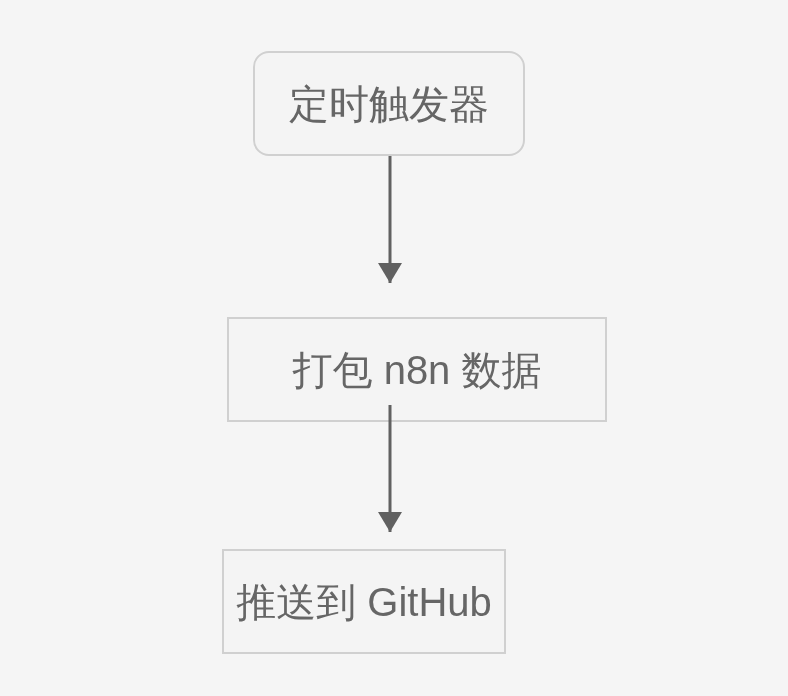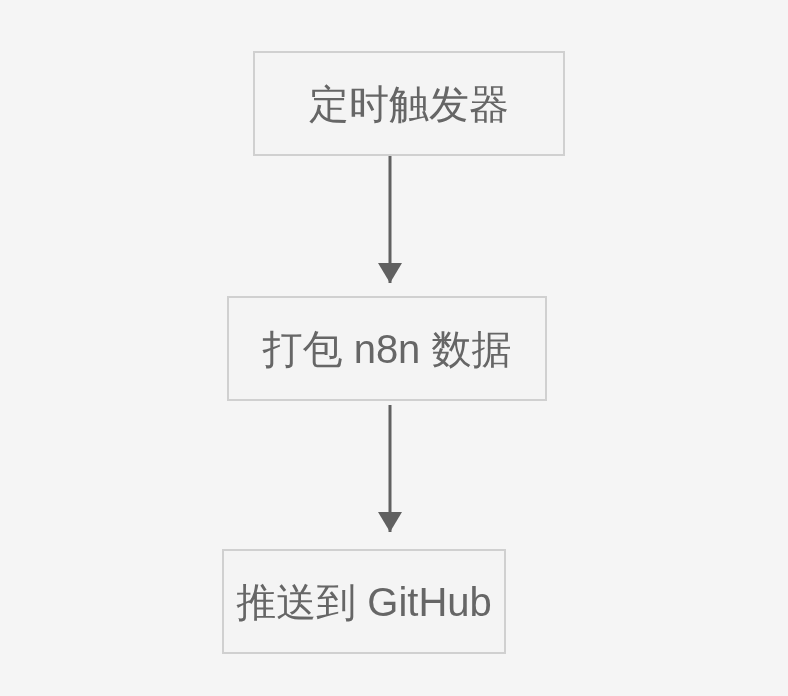--- a/index.html
+++ b/index.html
@@ -42,27 +42,28 @@
     stroke: #616161;
     stroke-width: 3;
     fill: none;
   }
   .edge-head {
     fill: #616161;
   }
   #node-trigger {
     left: 253px;
     top: 51px;
-    width: 312px;
+    width: 272px;
     height: 105px;
+    border-radius: 16px;
   }
   #node-package {
     left: 227px;
-    top: 296px;
-    width: 320px;
+    top: 317px;
+    width: 380px;
     height: 105px;
   }
   #node-push {
     left: 222px;
     top: 549px;
     width: 284px;
     height: 105px;
   }
   #edge-1 {
     left: 366px;

